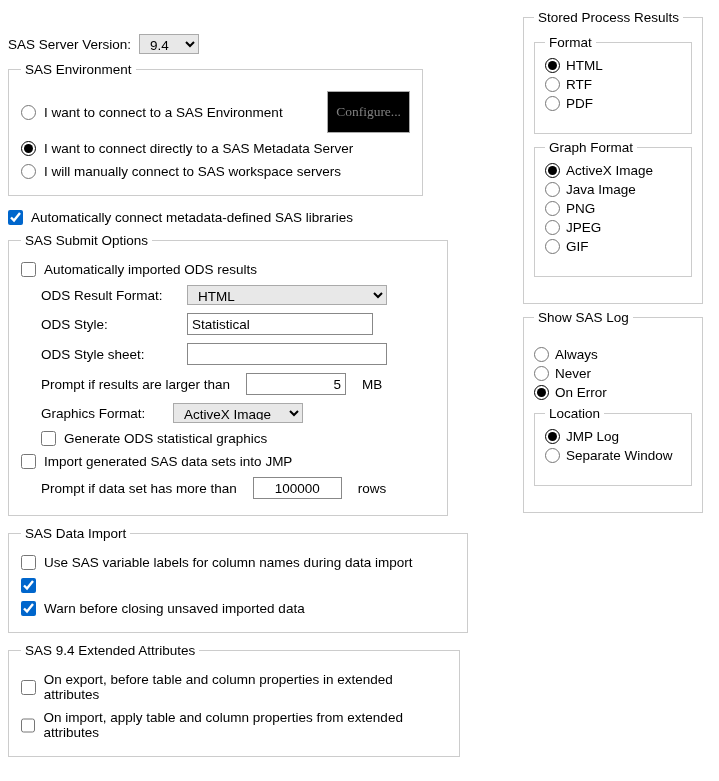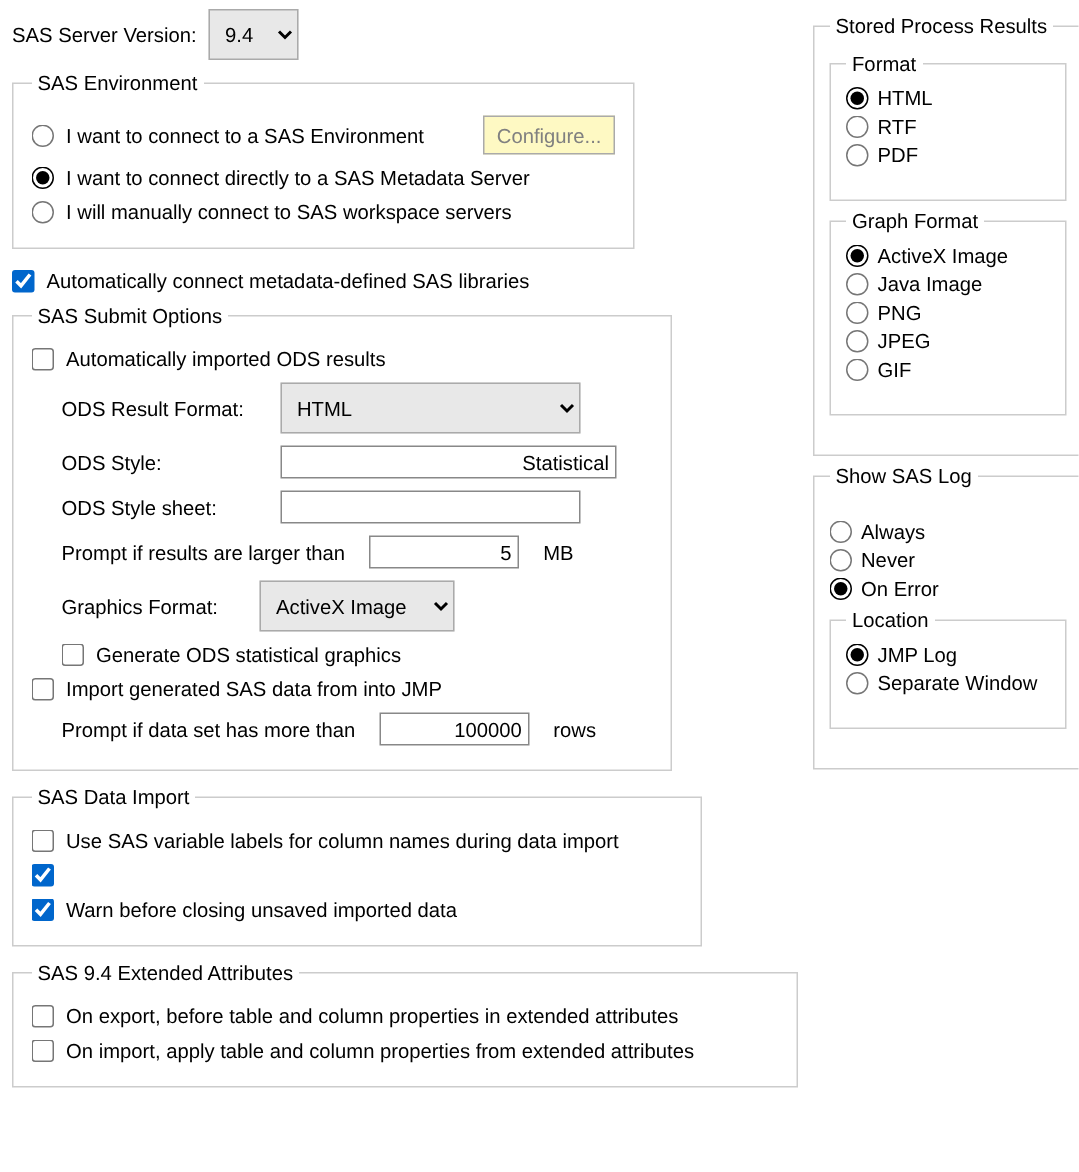--- a/index.html
+++ b/index.html
@@ -6,21 +6,21 @@
   body {
     font-family: "Segoe UI", Tahoma, sans-serif;
     font-size: 13.5px;
     color: #000;
     background: #fff;
     margin: 0;
     padding: 6px 8px;
     width: 719px;
   }
   .main-layout { display: flex; gap: 10px; }
-  .left-col { flex: 0 0 505px; }
+  .left-col { flex: 0 0 505px; margin-top: 28px; }
   .right-col { flex: 0 0 180px; }
   .row { display: flex; align-items: center; gap: 8px; margin-bottom: 8px; }
   fieldset {
     border: 1px solid #ccc;
     border-radius: 0;
     margin: 4px 0 10px 0;
     padding: 10px 12px 12px 12px;
   }
   legend {
     padding: 0 4px;
@@ -40,40 +40,40 @@
   }
   input[type="checkbox"] { accent-color: #0066cc; }
   input[type="radio"] { accent-color: #000; }
   label { cursor: default; }
   select {
     border: 1px solid #aaa;
     background: #e8e8e8;
     padding: 2px 6px;
     font-family: inherit;
     font-size: 13.5px;
-    height: 34px;
+    height: 20px;
     cursor: pointer;
   }
   input[type="text"] {
     border: 1px solid #888;
     padding: 2px 4px;
     font-family: inherit;
     font-size: 13.5px;
     height: 22px;
   }
   input.num { text-align: right; }
   .btn {
     border: 1px solid #aaa;
-    background: #fef9c3;
+    background: #000000;
     color: #808080;
     padding: 3px 8px;
-    font-family: Liberation Sans, sans-serif;
+    font-family: Liberation Serif, serif;
     font-size: 13.5px;
     cursor: pointer;
-    height: 26px;
+    height: 42px;
   }
   .sub-indent { margin-left: 20px; }
   .form-row { display: flex; align-items: center; gap: 16px; padding: 4px 0; }
   .lbl-fixed { width: 130px; }
   .compact fieldset { margin: 4px 0 6px 0; padding: 6px 10px 20px 10px; }
   .compact .radio-row { padding: 2px 0; gap: 6px; }
 </style>
 </head>
 <body>
 
@@ -119,21 +119,21 @@
 
       <div class="sub-indent">
         <div class="form-row">
           <span class="lbl-fixed">ODS Result Format:</span>
           <select style="width:200px;">
             <option>HTML</option>
           </select>
         </div>
         <div class="form-row">
           <span class="lbl-fixed">ODS Style:</span>
-          <input type="text" style="width: 224px; text-align: right;" value="Statistical">
+          <input type="text" style="width: 186px;" value="Statistical">
         </div>
         <div class="form-row">
           <span class="lbl-fixed">ODS Style sheet:</span>
           <input type="text" style="width: 200px;" value="">
         </div>
         <div class="form-row">
           <span>Prompt if results are larger than</span>
           <input type="text" class="num" style="width: 100px;" value="5">
           <span>MB</span>
         </div>
@@ -144,45 +144,45 @@
           </select>
         </div>
         <div class="check-row">
           <input type="checkbox" style="">
           <label>Generate ODS statistical graphics</label>
         </div>
       </div>
 
       <div class="check-row">
         <input type="checkbox" style="">
-        <label>Import generated SAS data from into JMP</label>
+        <label>Import generated SAS data sets into JMP</label>
       </div>
       <div class="form-row sub-indent">
         <span>Prompt if data set has more than</span>
-        <input type="text" class="num" style="width: 100px;" value="100000">
+        <input type="text" class="num" style="width: 89px; text-align: center;" value="100000">
         <span>rows</span>
       </div>
     </fieldset>
 
     <fieldset style="width:460px;">
       <legend>SAS Data Import</legend>
       <div class="check-row">
         <input type="checkbox" style="">
         <label>Use SAS variable labels for column names during data import</label>
       </div>
       <div class="check-row">
         <input type="checkbox" checked="" style="">
       </div>
       <div class="check-row">
         <input type="checkbox" checked="" style="">
         <label>Warn before closing unsaved imported data</label>
       </div>
     </fieldset>
 
-    <fieldset style="width:524px;">
+    <fieldset style="width:452px;">
       <legend>SAS 9.4 Extended Attributes</legend>
       <div class="check-row">
         <input type="checkbox" style="">
         <label>On export, before table and column properties in extended attributes</label>
       </div>
       <div class="check-row">
         <input type="checkbox" style="">
         <label>On import, apply table and column properties from extended attributes</label>
       </div>
     </fieldset>

